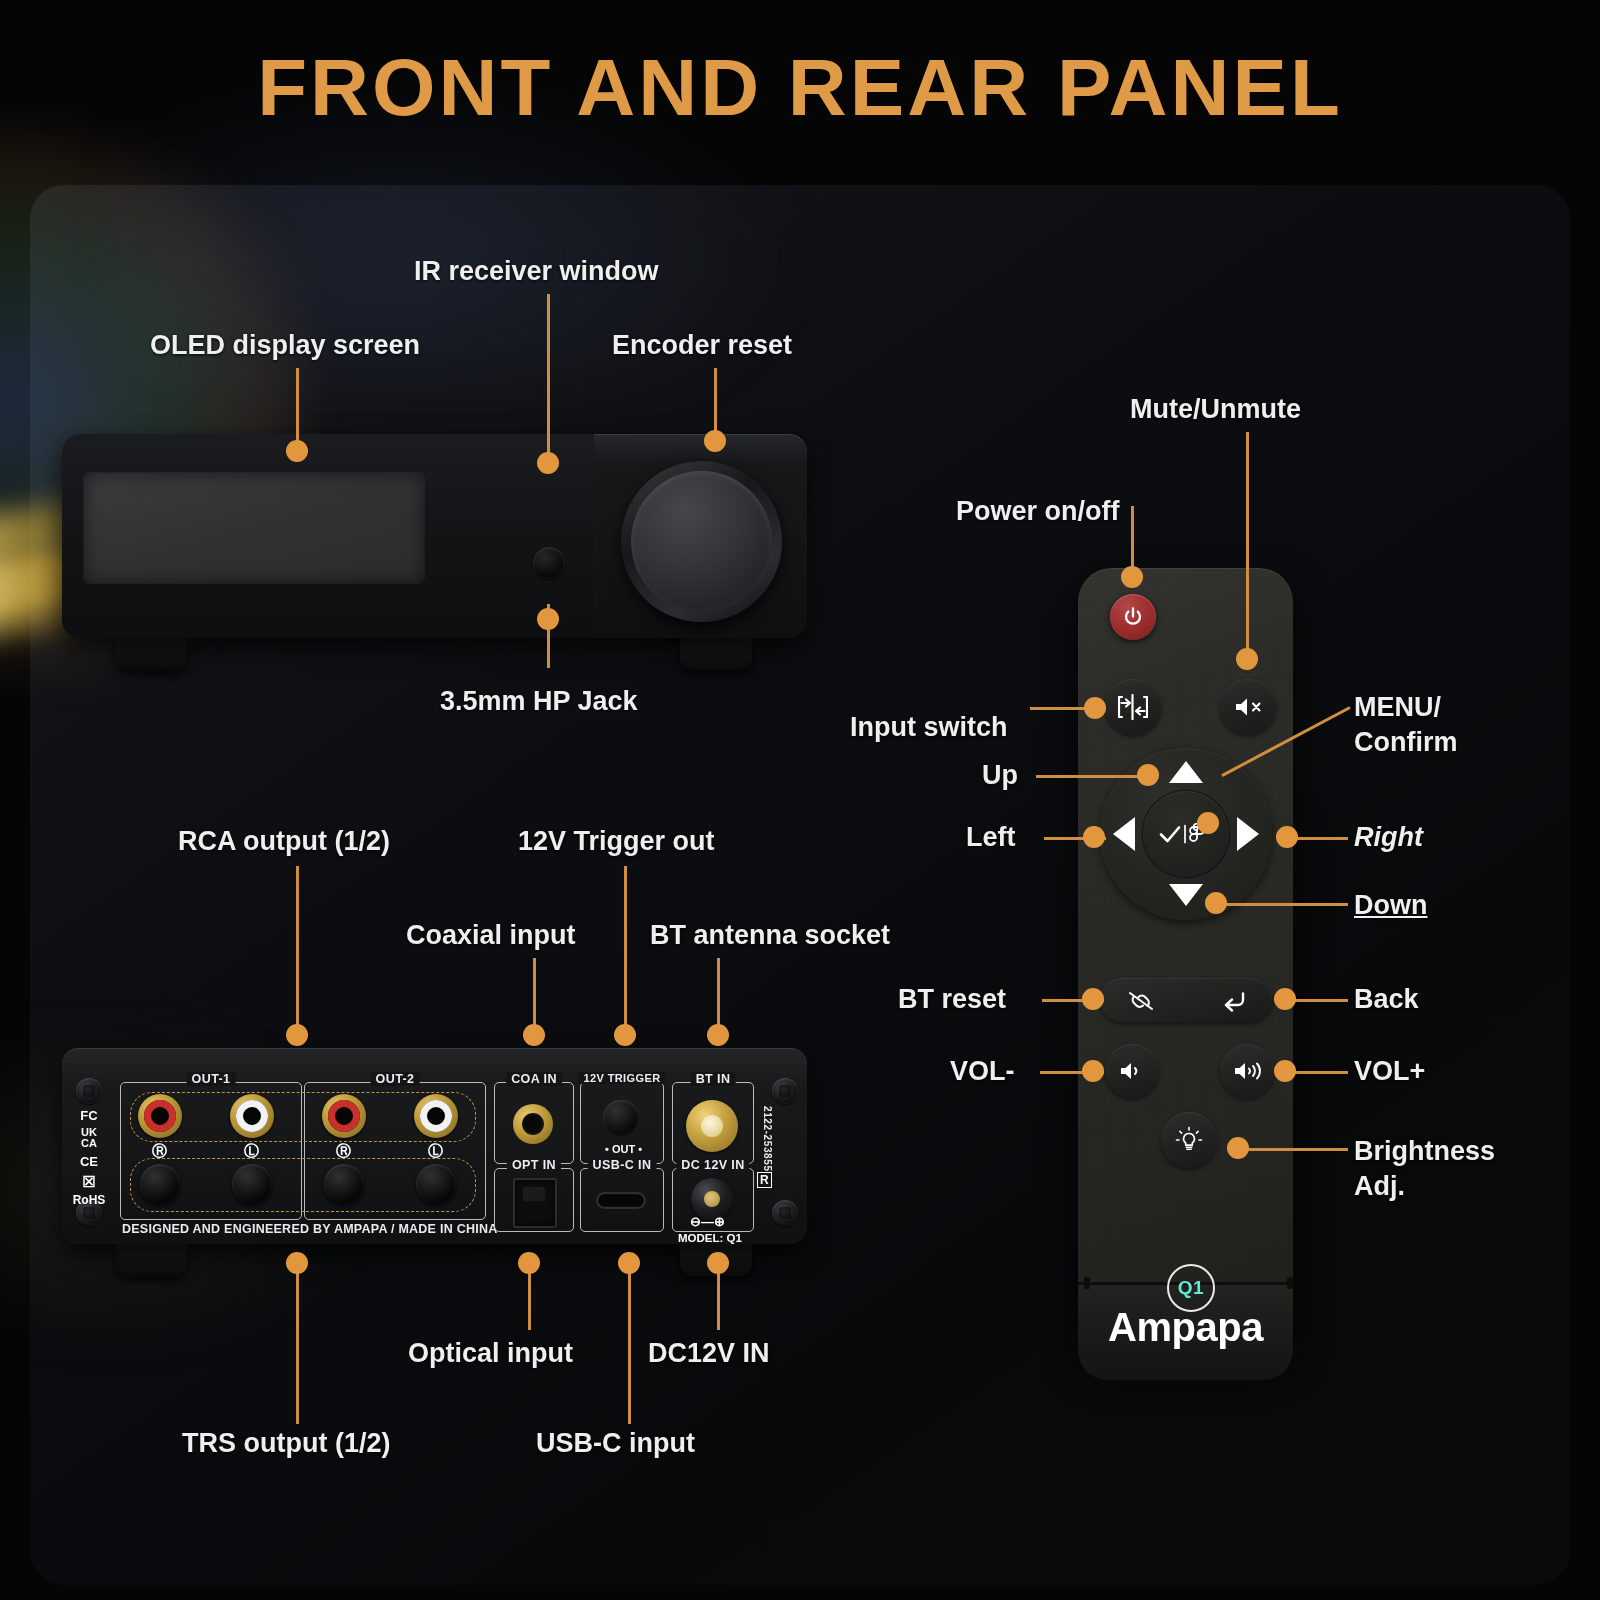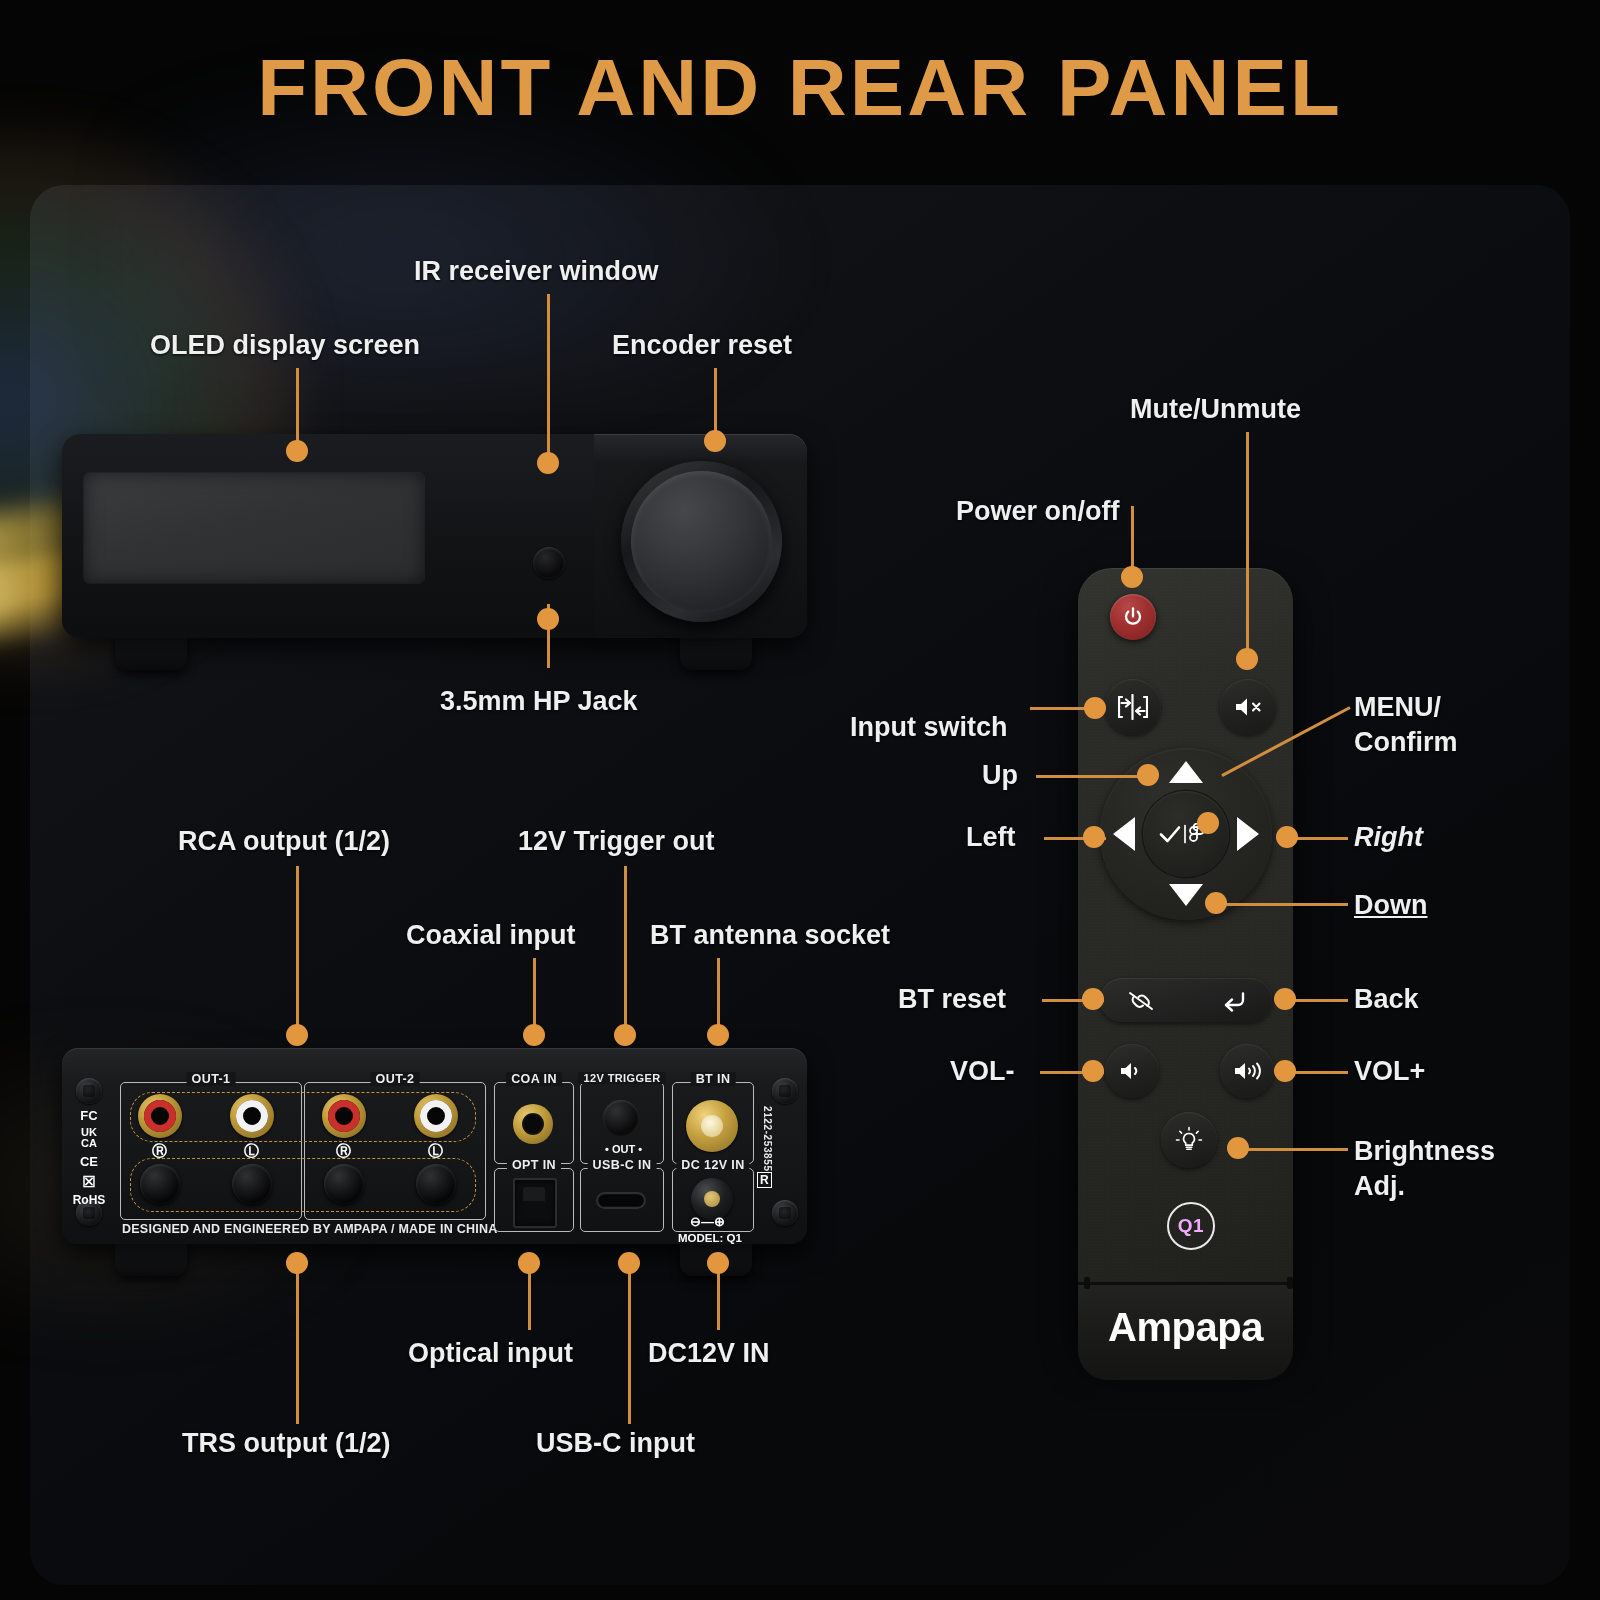--- a/index.html
+++ b/index.html
@@ -135,23 +135,23 @@
     background:radial-gradient(circle at 40% 30%,#2e2f2b 0%,#262723 45%,#1d1e1a 100%);
     box-shadow:inset 0 1px 2px rgba(255,255,255,.06),0 3px 8px rgba(0,0,0,.6);}
   .dpad-inner{position:absolute;left:1143px;top:791px;width:86px;height:86px;border-radius:50%;
     background:radial-gradient(circle at 40% 30%,#2c2d29 0%,#232420 55%,#1a1b18 100%);
     box-shadow:inset 0 1px 2px rgba(255,255,255,.07),0 0 0 1.5px rgba(0,0,0,.45);
     display:flex;align-items:center;justify-content:center;}
   .arrow{position:absolute;width:0;height:0;}
   .pill{position:absolute;left:1100px;top:978px;width:172px;height:44px;border-radius:22px;
     background:linear-gradient(165deg,#2d2e2a,#202120 60%,#191a17);
     box-shadow:inset 0 1px 1px rgba(255,255,255,.07),0 2px 5px rgba(0,0,0,.55);}
-  .q1{position:absolute;left:1167px;top:1202px;width:44px;height:44px;border-radius:50%;
+  .q1{position:absolute;left:1167px;top:1264px;width:44px;height:44px;border-radius:50%;
     border:2.2px solid #e9eaec;display:flex;align-items:center;justify-content:center;
-    color:#f0abfc;font-size:19px;font-weight:bold;letter-spacing:.5px;}
+    color:#5eead4;font-size:19px;font-weight:bold;letter-spacing:.5px;}
   .brand{position:absolute;left:1078px;top:1305px;width:215px;text-align:center;
     color:#fff;font-size:40px;font-weight:bold;letter-spacing:-.5px;}
 </style>
 </head>
 <body>
 
 <div id="stage">
 
   <div class="bg-card"></div>
   <div class="flare-topglow"></div>

